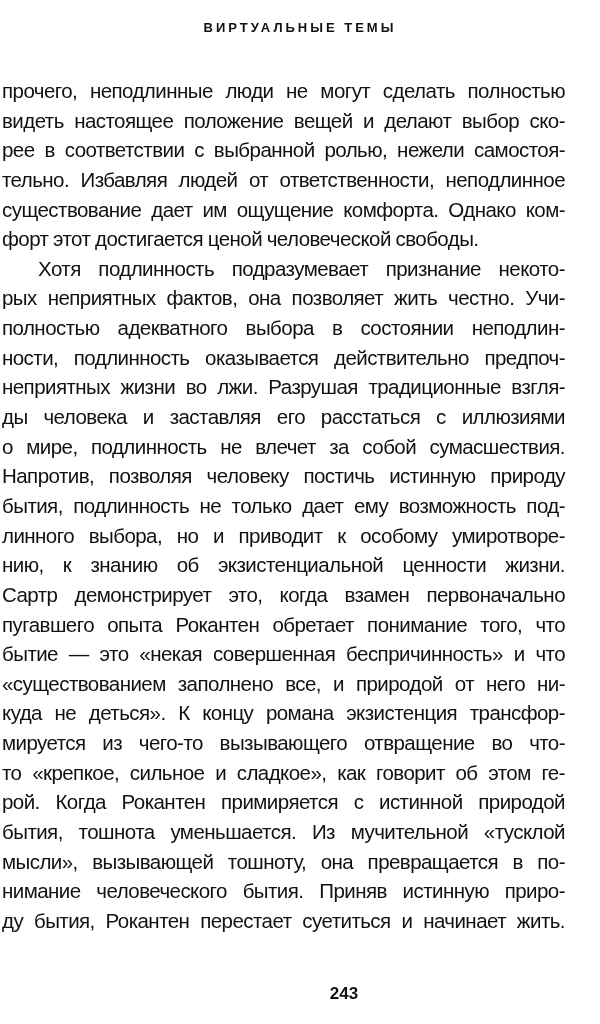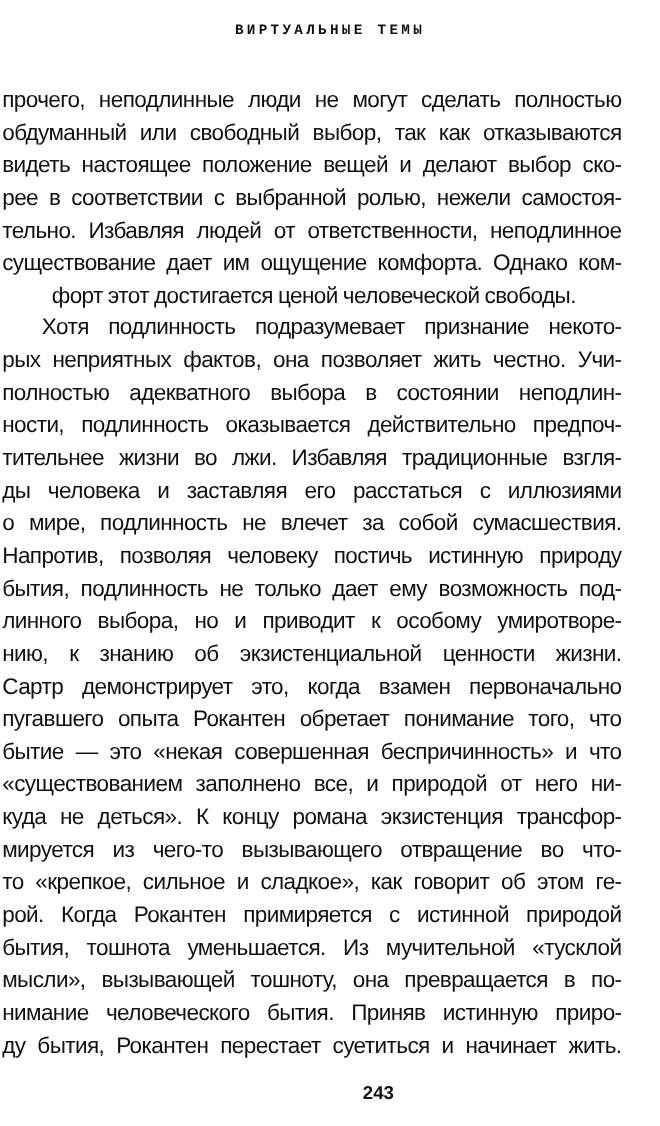--- a/index.html
+++ b/index.html
@@ -18,21 +18,20 @@
     .running-head {
       position: absolute;
       top: 20px;
       left: 0;
       width: 600px;
       text-align: center;
       font-weight: bold;
       font-size: 13px;
       letter-spacing: 3px;
       color: #111;
-      font-family: Liberation Mono, monospace;
     }
     .text-block {
       position: absolute;
       top: 76px;
       left: 2px;
       width: 563px;
     }
     .line {
       display: block;
       height: 29.65px;
@@ -43,21 +42,20 @@
       text-align-last: justify;
       letter-spacing: -0.55px;
       word-spacing: -0.5px;
       overflow: visible;
     }
     .line.indent {
       padding-left: 36px;
     }
     .line.last {
       text-align-last: left;
-      margin-left: 45px;
     }
     .page-number {
       position: absolute;
       top: 984px;
       left: 0;
       width: 600px;
       text-align: center;
       font-weight: bold;
       font-size: 17px;
       color: #111;
@@ -65,32 +63,31 @@
     }
   </style>
 </head>
 <body>
 
 <div class="running-head">ВИРТУАЛЬНЫЕ ТЕМЫ</div>
 
 <div class="text-block">
 
   <span class="line">прочего, неподлинные люди не могут сделать полностью</span>
-  <span class="line">обдуманный или свободный выбор, так как отказываются</span>
   <span class="line">видеть настоящее положение вещей и делают выбор ско-</span>
   <span class="line">рее в соответствии с выбранной ролью, нежели самостоя-</span>
   <span class="line">тельно. Избавляя людей от ответственности, неподлинное</span>
   <span class="line">существование дает им ощущение комфорта. Однако ком-</span>
   <span class="line last">форт этот достигается ценой человеческой свободы.</span>
 
   <span class="line indent">Хотя подлинность подразумевает признание некото-</span>
   <span class="line">рых неприятных фактов, она позволяет жить честно. Учи-</span>
   <span class="line">полностью адекватного выбора в состоянии неподлин-</span>
   <span class="line">ности, подлинность оказывается действительно предпоч-</span>
-  <span class="line">тительнее жизни во лжи. Избавляя традиционные взгля-</span>
+  <span class="line">неприятных жизни во лжи. Разрушая традиционные взгля-</span>
   <span class="line">ды человека и заставляя его расстаться с иллюзиями</span>
   <span class="line">о мире, подлинность не влечет за собой сумасшествия.</span>
   <span class="line">Напротив, позволяя человеку постичь истинную природу</span>
   <span class="line">бытия, подлинность не только дает ему возможность под-</span>
   <span class="line">линного выбора, но и приводит к особому умиротворе-</span>
   <span class="line">нию, к знанию об экзистенциальной ценности жизни.</span>
   <span class="line">Сартр демонстрирует это, когда взамен первоначально</span>
   <span class="line">пугавшего опыта Рокантен обретает понимание того, что</span>
   <span class="line">бытие — это «некая совершенная беспричинность» и что</span>
   <span class="line">«существованием заполнено все, и природой от него ни-</span>

